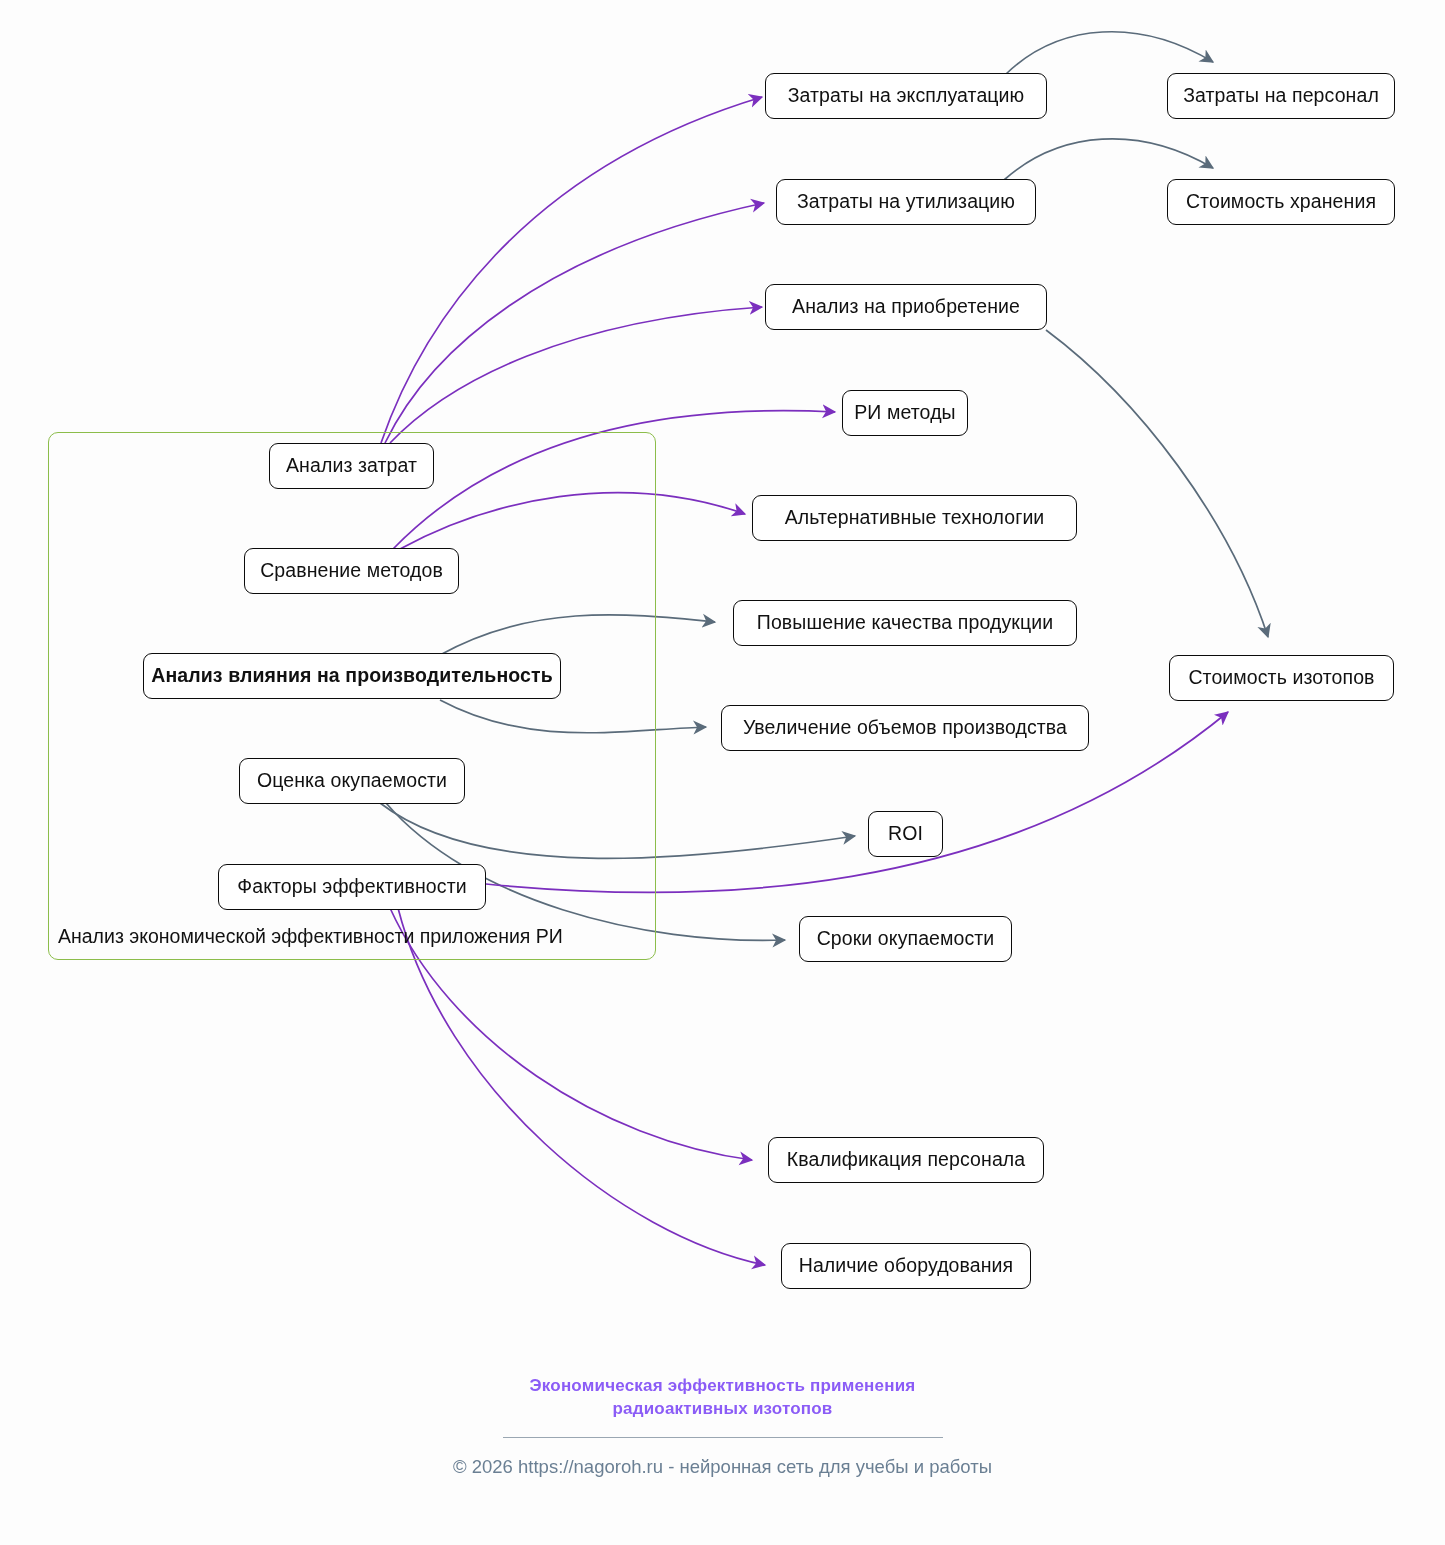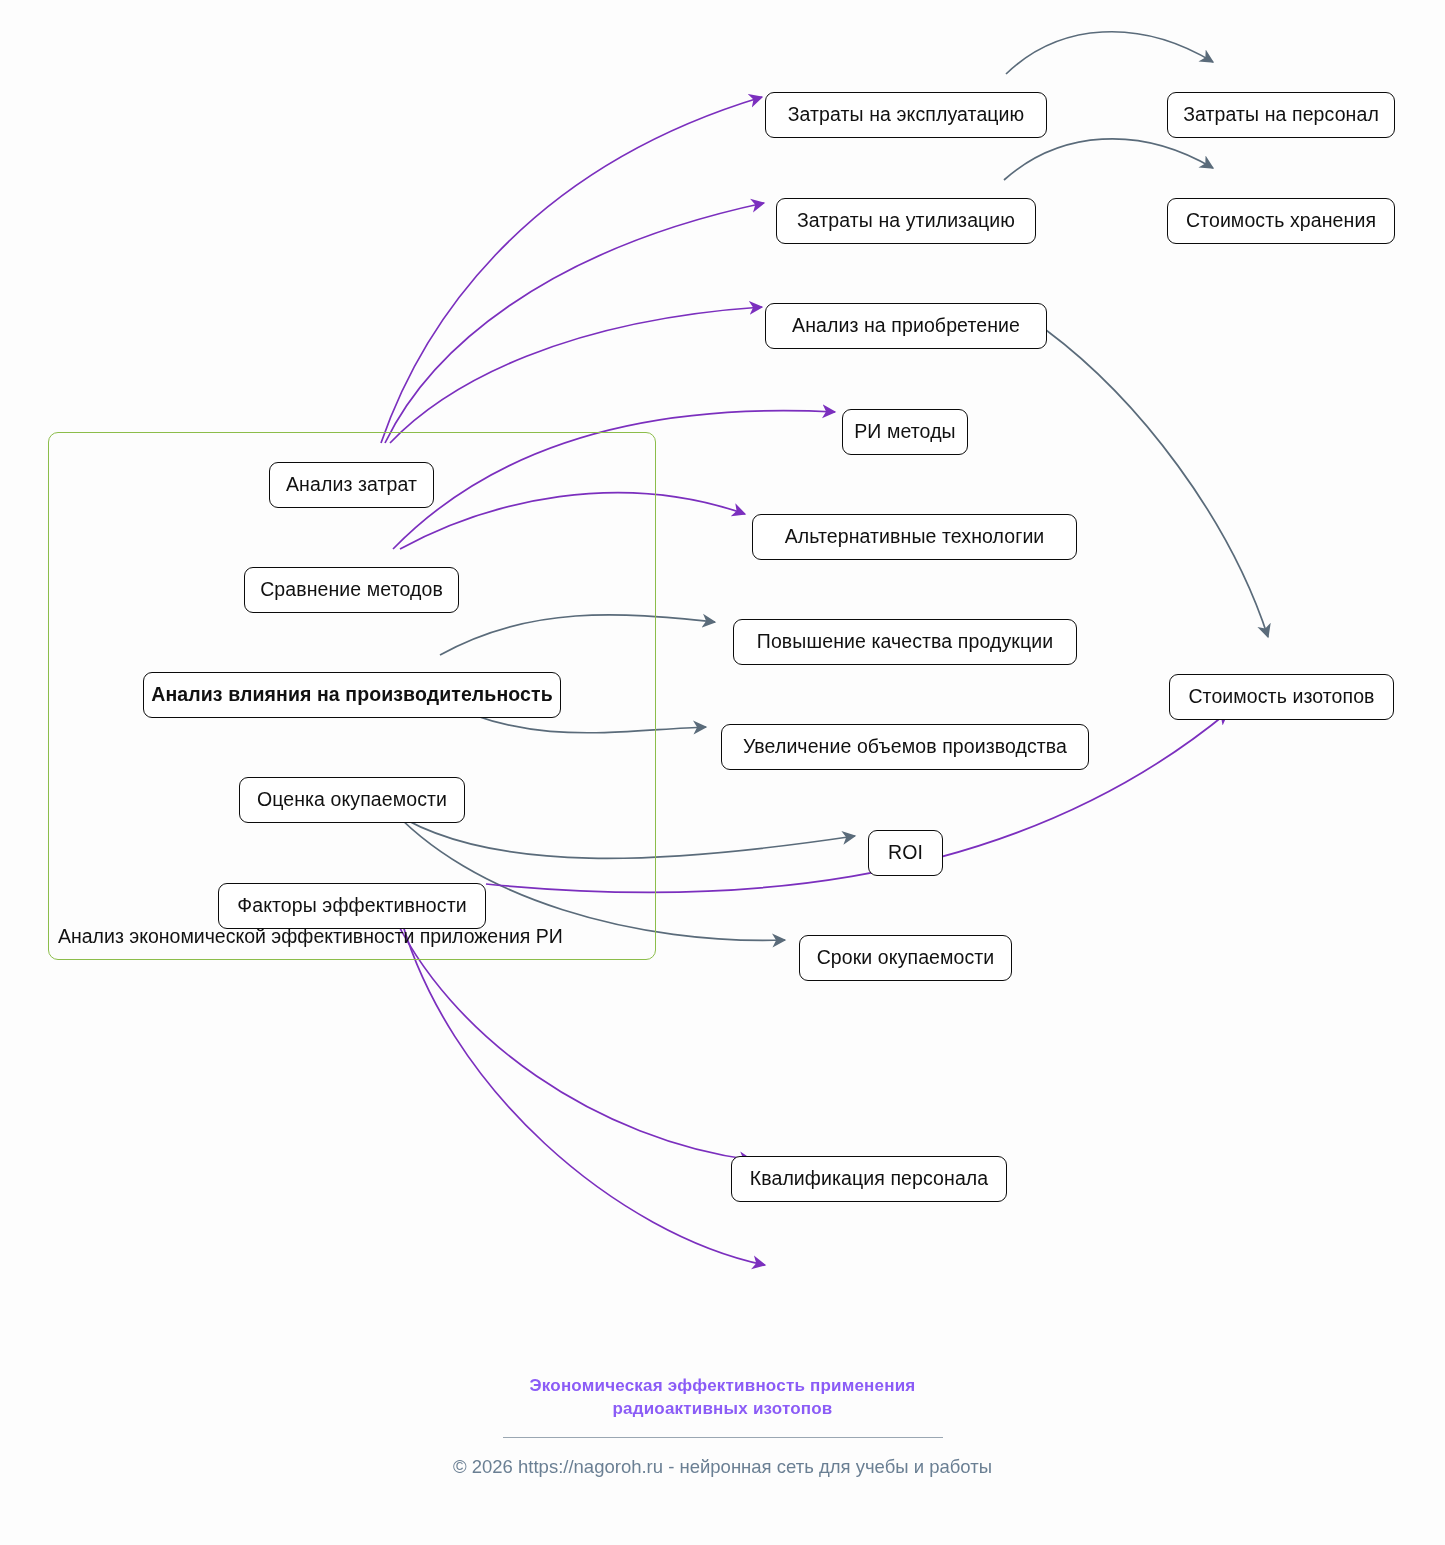--- a/index.html
+++ b/index.html
@@ -33,21 +33,20 @@
     background: #ffffff;
     color: #111111;
     font-size: 19.5px;
     line-height: 1.2;
     display: flex;
     align-items: center;
     justify-content: center;
     white-space: nowrap;
     padding: 0 16px;
     letter-spacing: 0.1px;
-    margin-top: 19px;
   }
   .cluster {
     position: absolute;
     box-sizing: border-box;
     border: 1.6px solid #8cbd4a;
     border-radius: 10px;
     background: rgba(255,255,255,0.0);
   }
   .cluster-label {
     position: absolute;
@@ -149,22 +148,23 @@
   <div class="node" style="left:733px; top:600px; width:344px; height:46px;">Повышение качества продукции</div>
 
   <div class="node" style="left:721px; top:705px; width:368px; height:46px;text-align:right;">Увеличение объемов производства</div>
 
   <div class="node" style="left:1169px; top:655px; width:225px; height:46px;">Стоимость изотопов</div>
 
   <div class="node" style="left:868px; top:811px; width:75px; height:46px;">ROI</div>
 
   <div class="node" style="left:799px; top:916px; width:213px; height:46px;">Сроки окупаемости</div>
 
-  <div class="node" style="left:731px; top:1137px; width:276px; height:46px;">Квалификация персонала</div>
+  <div class="node" style="left:768px; top:1137px; width:276px; height:46px;">Квалификация персонала</div>
 
+  <div class="node" style="left:781px; top:1243px; width:250px; height:46px;">Наличие оборудования</div>
 
   <div class="node" style="left:269px; top:443px; width:165px; height:46px;">Анализ затрат</div>
 
   <div class="node" style="left:244px; top:548px; width:215px; height:46px;">Сравнение методов</div>
 
   <div class="node" style="left:143px; top:653px; width:418px; height:46px;font-weight:bold;">Анализ влияния на производительность</div>
 
   <div class="node" style="left:239px; top:758px; width:226px; height:46px;">Оценка окупаемости</div>
 
   <div class="node" style="left:218px; top:864px; width:268px; height:46px;">Факторы эффективности</div>

